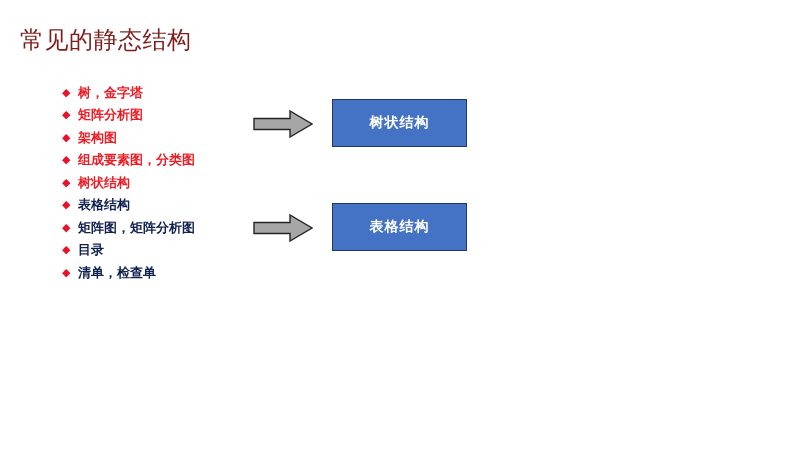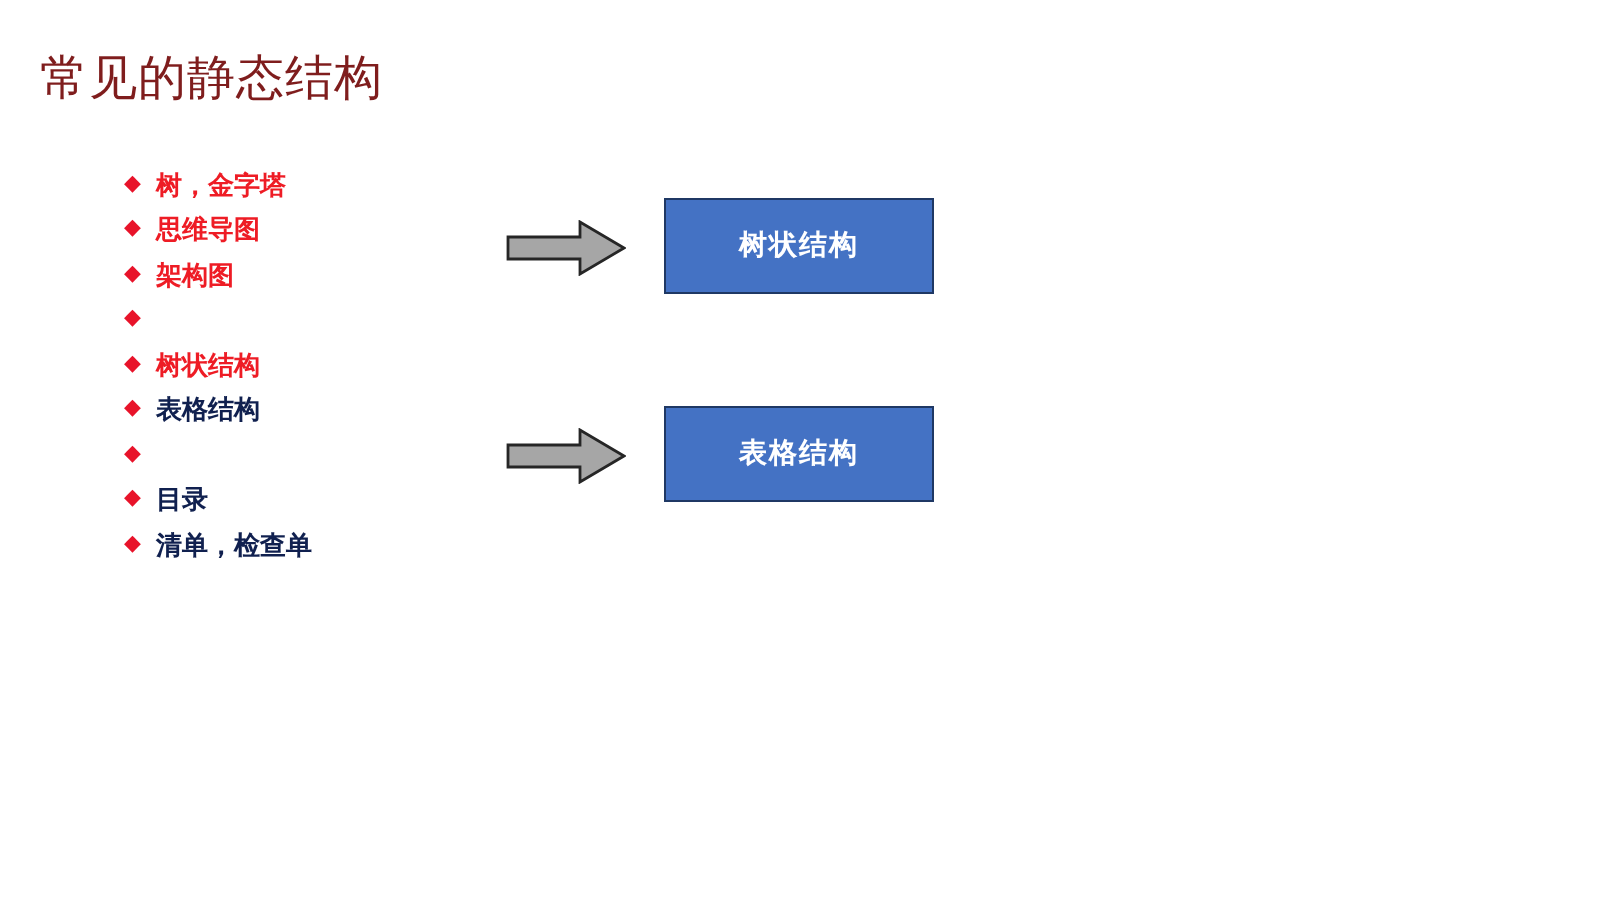--- a/index.html
+++ b/index.html
@@ -115,44 +115,46 @@
 
   <div id="bullet-list">
 
     <div class="bullet-item red">
       <span class="bullet-marker">◆</span>
       <span class="bullet-text">树，金字塔</span>
     </div>
 
     <div class="bullet-item red">
       <span class="bullet-marker">◆</span>
-      <span class="bullet-text">思维导图</span>
+      <span class="bullet-text">矩阵分析图</span>
     </div>
 
     <div class="bullet-item red">
       <span class="bullet-marker">◆</span>
       <span class="bullet-text">架构图</span>
     </div>
 
     <div class="bullet-item red">
       <span class="bullet-marker">◆</span>
+      <span class="bullet-text">组成要素图，分类图</span>
     </div>
 
     <div class="bullet-item red">
       <span class="bullet-marker">◆</span>
       <span class="bullet-text">树状结构</span>
     </div>
 
     <div class="bullet-item navy">
       <span class="bullet-marker">◆</span>
       <span class="bullet-text">表格结构</span>
     </div>
 
     <div class="bullet-item navy">
       <span class="bullet-marker">◆</span>
+      <span class="bullet-text">矩阵图，矩阵分析图</span>
     </div>
 
     <div class="bullet-item navy">
       <span class="bullet-marker">◆</span>
       <span class="bullet-text">目录</span>
     </div>
 
     <div class="bullet-item navy">
       <span class="bullet-marker">◆</span>
       <span class="bullet-text">清单，检查单</span>

